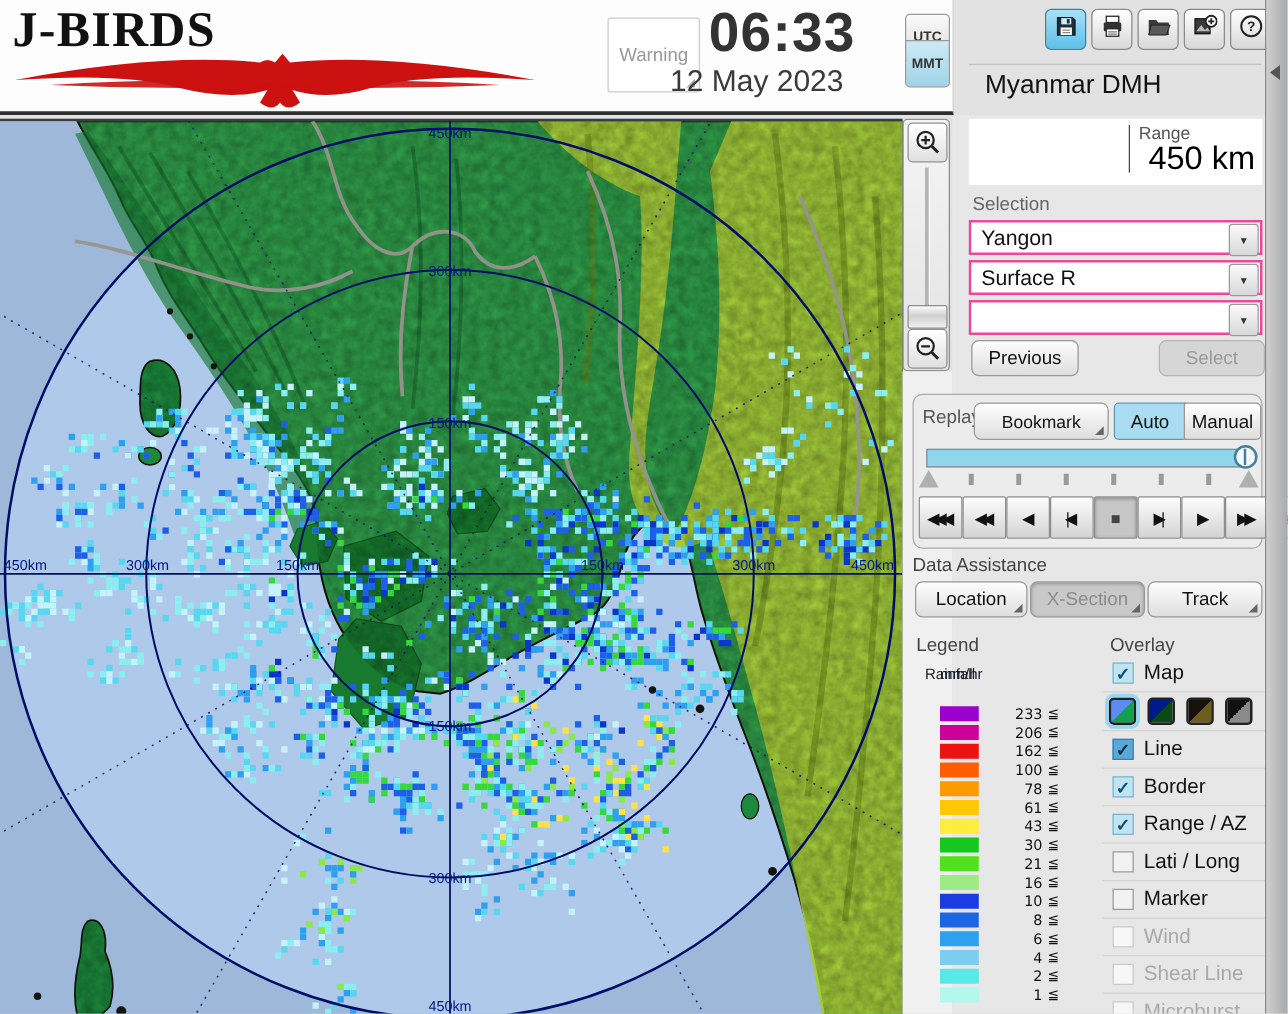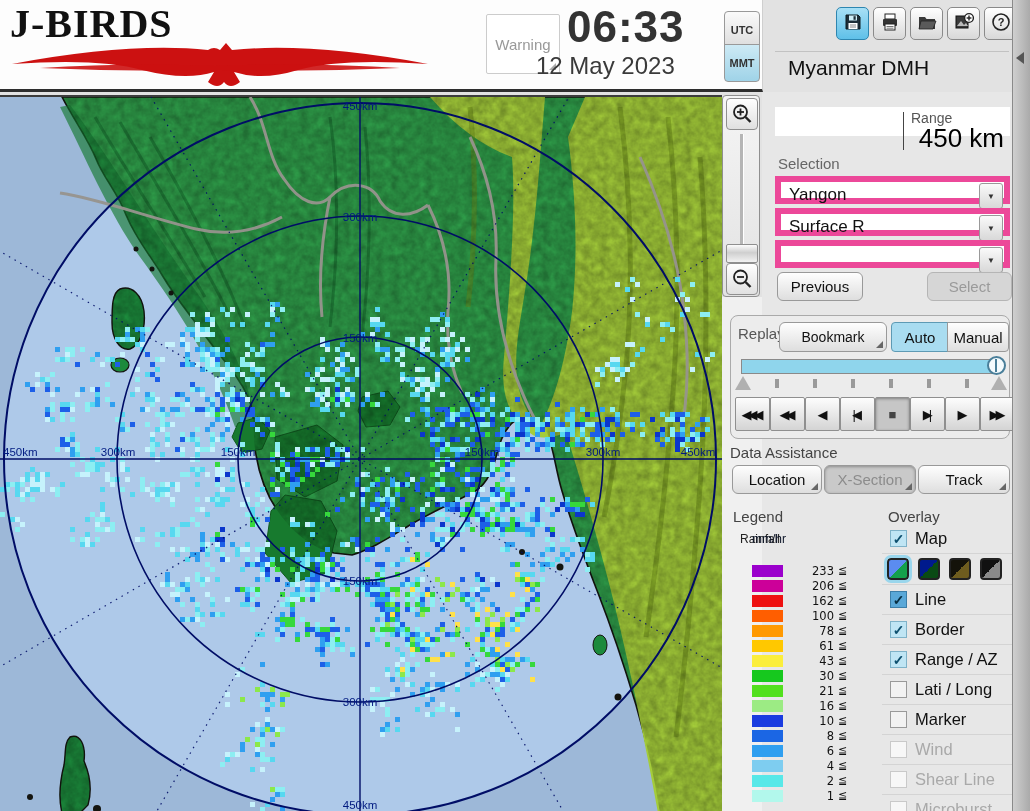--- a/index.html
+++ b/index.html
@@ -12,21 +12,21 @@
   #logo-title{font-family:"Liberation Serif",serif;font-weight:bold;font-size:40px;color:#111;letter-spacing:1px;line-height:40px;}
   #logo-sub{position:absolute;left:218px;top:6px;color:#cc1111;font-weight:bold;font-size:13.5px;line-height:15px;white-space:nowrap;}
   #eagle{position:absolute;left:0px;top:38px;}
   #warning-btn{position:absolute;left:486px;top:14px;width:72px;height:58px;background:#fff;border:1px solid #ccc;border-radius:2px;color:#999;font-size:15px;display:flex;align-items:center;justify-content:center;}
   .corner-tri{position:absolute;right:3px;bottom:3px;width:0;height:0;border-left:7px solid transparent;border-bottom:7px solid #666;}
   .corner-tri.light{border-bottom-color:#aaa;}
   #clock-time{position:absolute;left:567px;top:2px;width:150px;font-size:44px;font-weight:bold;color:#333;letter-spacing:1px;}
   #clock-date{position:absolute;left:536px;top:52px;width:170px;font-size:24px;color:#3a3a3a;white-space:nowrap;}
   .tz-btn{position:absolute;left:724px;width:34px;height:36px;border:1px solid #999;font-size:11px;font-weight:bold;color:#333;display:flex;align-items:center;justify-content:center;background:linear-gradient(#fafafa,#dcdcdc);}
   #tz-utc{top:11px;border-radius:4px 4px 0 0;}
-  #tz-mmt{top:44px;border-radius:0 0 4px 4px;background:linear-gradient(#cdeaf5,#9fd3e8);text-align:center;}
+  #tz-mmt{top:32px;border-radius:0 0 4px 4px;background:linear-gradient(#cdeaf5,#9fd3e8);text-align:center;}
   #toolbar{position:absolute;left:836px;top:7px;height:34px;display:flex;gap:4px;}
   .tool-btn{width:31px;height:31px;border:1px solid #8a8a8a;border-radius:5px;background:linear-gradient(#ffffff,#d8d8d8);display:flex;align-items:center;justify-content:center;}
   .tool-btn.active{background:linear-gradient(#a8e0f6,#5fc0e8);border-color:#2e86b0;}
   #header-sep{position:absolute;left:775px;top:51px;width:234px;height:1px;background:#c2c2c2;}
   #station-title{position:absolute;left:788px;top:56px;font-size:21px;color:#111;}
 
   
   #map-wrap{position:absolute;left:0;top:95px;width:722px;height:716px;border-top:2px solid #3c3c3c;background:#9db8d8;}
   #map-wrap svg{display:block;}
   .ring-label{font-family:"Liberation Sans",sans-serif;font-size:11.5px;fill:#001a80;}
@@ -34,26 +34,26 @@
   
   #zoomer{position:absolute;left:722px;top:95px;width:38px;height:202px;background:linear-gradient(#f5f5f5,#e2e2e2);border:1px solid #8f8f8f;border-radius:4px;box-sizing:border-box;}
   .zoom-btn{position:absolute;left:3px;width:30px;height:30px;border:1px solid #8f8f8f;border-radius:4px;background:linear-gradient(#ffffff,#e0e0e0);display:flex;align-items:center;justify-content:center;}
   #zoom-in{top:2px;} #zoom-out{top:167px;}
   #zoom-groove{position:absolute;left:17px;top:38px;width:3px;height:126px;background:#b5b5b5;border-right:1px solid #fff;}
   #zoom-thumb{position:absolute;left:3px;top:148px;width:30px;height:17px;border:1px solid #8f8f8f;border-radius:2px;background:linear-gradient(#fcfcfc,#cfcfcf 45%,#f2f2f2);}
   #gap-col{position:absolute;left:722px;top:297px;width:40px;height:514px;background:#f0f0f0;border-right:1px solid #d6d6d6;}
 
   
   #panel{position:absolute;left:762px;top:92px;width:250px;height:719px;background:#e7e7e7;}
-  #range-box{position:absolute;left:13px;top:15px;width:235px;height:29px;background:#fff;}
+  #range-box{position:absolute;left:13px;top:3px;width:235px;height:53px;background:#fff;}
   #range-divider{position:absolute;left:128px;top:5px;width:1px;height:38px;background:#444;}
   #range-label{position:absolute;left:136px;top:3px;font-size:14px;color:#555;}
   #range-value{position:absolute;right:6px;top:16px;font-size:26px;color:#000;}
   #selection-label{position:absolute;left:16px;top:63px;font-size:15px;color:#666;}
-  .dd-row{position:absolute;left:13px;width:235px;height:28px;background:#fff;border:6px solid #ec4899;box-sizing:border-box;}
+  .dd-row{position:absolute;left:13px;width:235px;height:28px;background:#fff;border:2px solid #ec4899;box-sizing:border-box;}
   .dd-value{position:absolute;left:8px;top:3px;font-size:17px;color:#111;}
   .dd-btn{position:absolute;right:1px;top:1px;width:22px;height:24px;border:1px solid #999;border-radius:3px;background:linear-gradient(#fafafa,#d8d8d8);display:flex;align-items:center;justify-content:center;font-size:8px;color:#333;}
   .pill-btn{position:absolute;height:27px;border:1px solid #999;border-radius:6px;background:linear-gradient(#fefefe,#dedede);font-size:15px;color:#111;display:flex;align-items:center;justify-content:center;}
   .pill-btn.disabled{background:#d6d6d6;color:#9a9a9a;border-color:#b5b5b5;}
   .pill-btn.pressed{background:#c9c9c9;color:#8c8c8c;box-shadow:inset 0 1px 3px rgba(0,0,0,.3);}
   #btn-previous{left:15px;top:180px;width:84px;}
   #btn-select{left:165px;top:180px;width:83px;}
 
   
   #replay-box{position:absolute;left:-32px;top:223px;width:278px;height:122px;border:1px solid #aaa;border-radius:8px;background:#ececec;}

